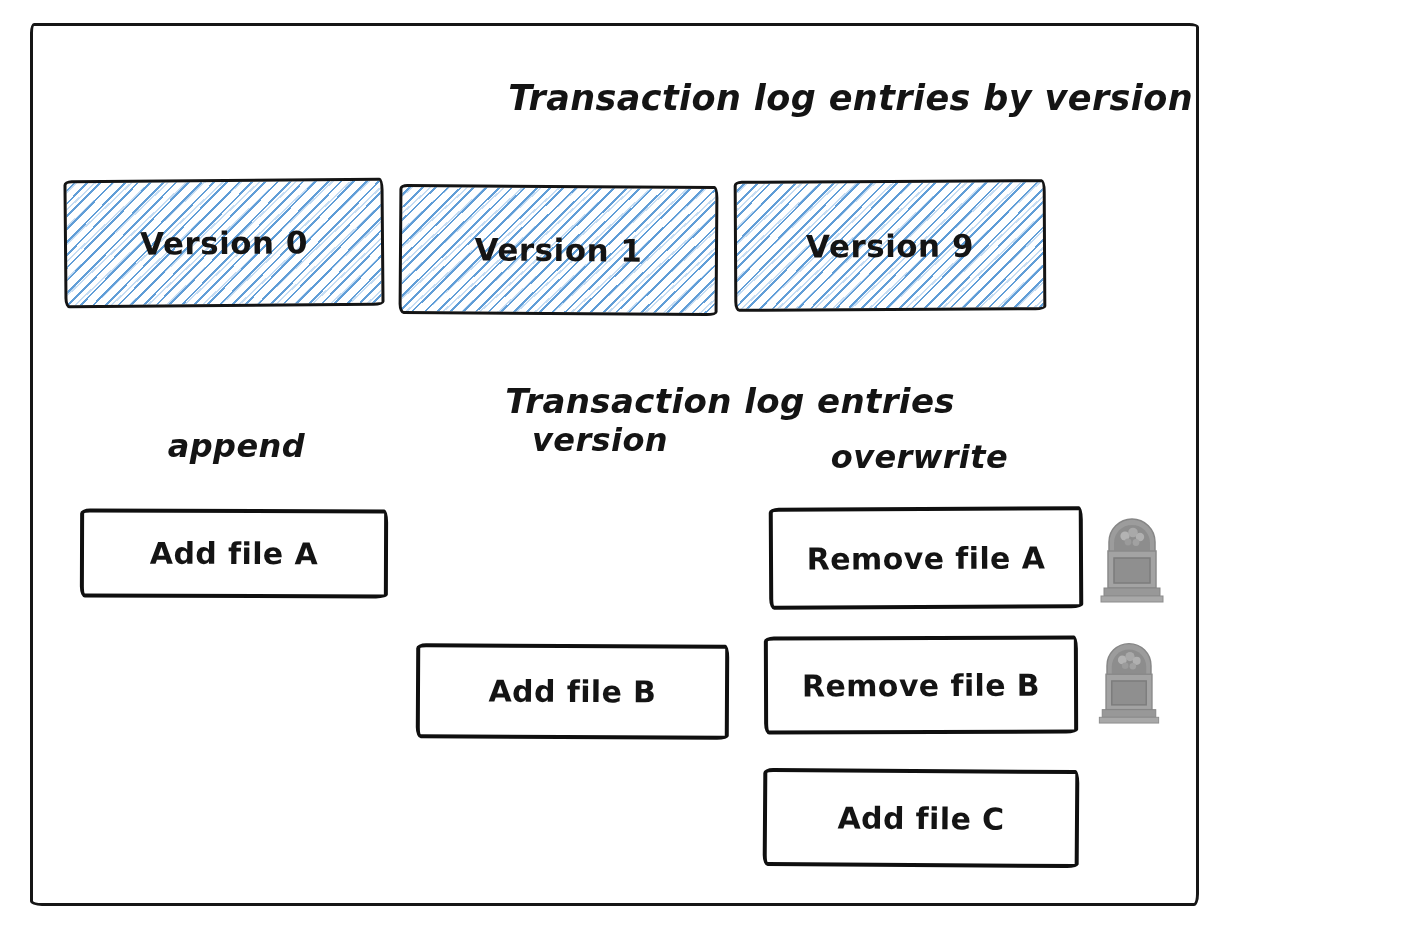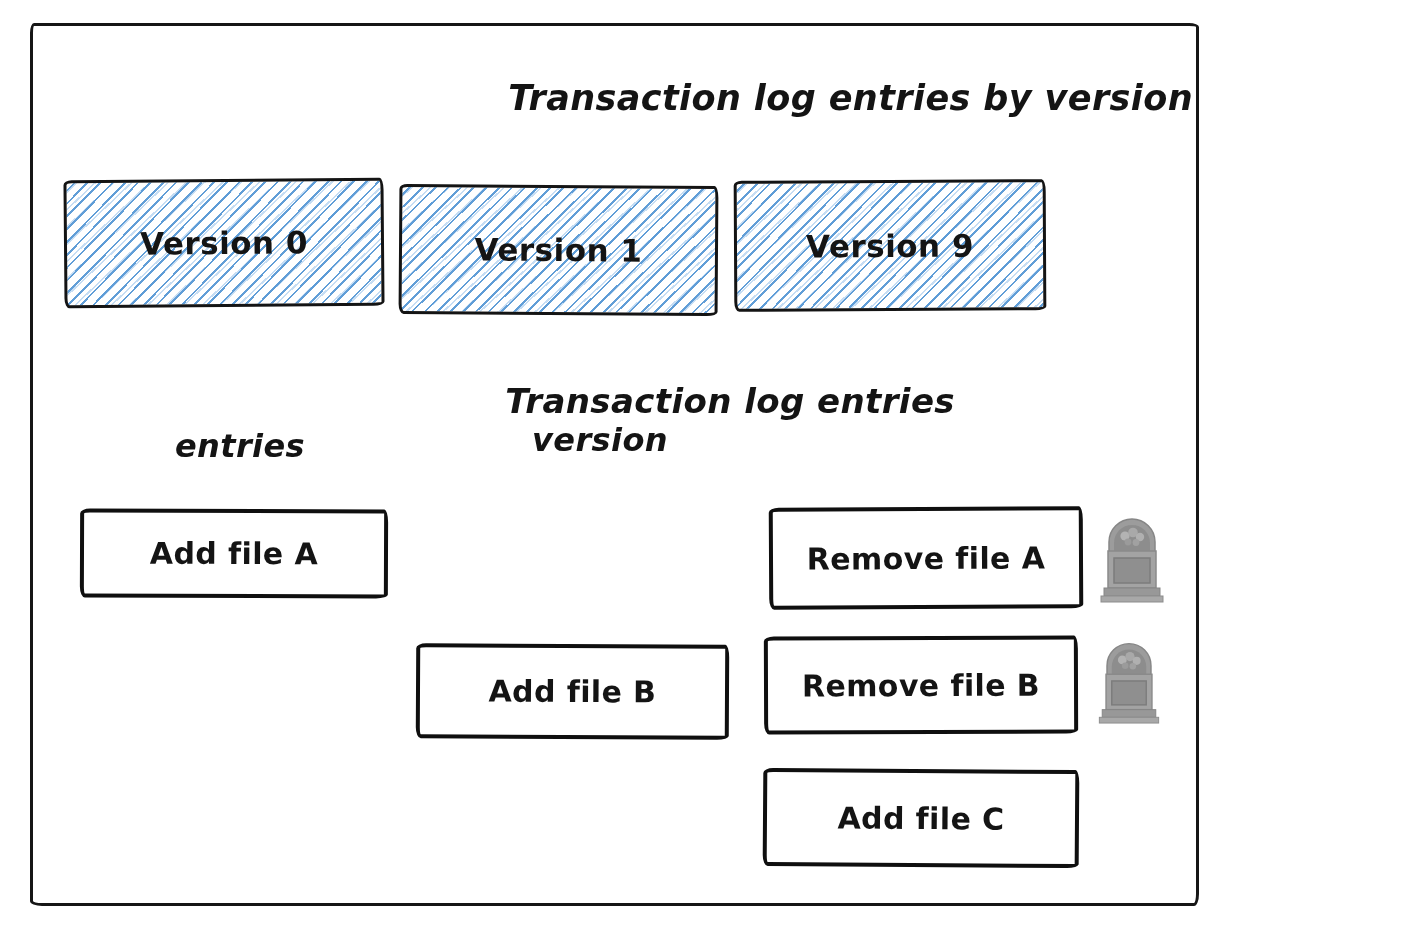--- a/index.html
+++ b/index.html
@@ -88,22 +88,23 @@
   </div>
   <div class="vbox" style="left:399px; top:185px; width:313px; height:124px; transform:rotate(0.4deg);">
     <span class="vlabel">Version 1</span>
   </div>
   <div class="vbox" style="left:734px; top:180px; width:306px; height:125px; transform:rotate(-0.3deg);">
     <span class="vlabel">Version 9</span>
   </div>
 
   <div class="handtext subtitle" style="left:155px; top:351px; width:800px;margin-top:30px;">Transaction log entries</div>
 
-  <div class="handtext col-label" style="left:105px; top:427px; width:200px;">entries</div>
+  <div class="handtext col-label" style="left:105px; top:427px; width:200px;">append</div>
   <div class="handtext col-label" style="left:468px; top:421px; width:200px;">version</div>
+  <div class="handtext col-label" style="left:808px; top:438px; width:200px;">overwrite</div>
 
   <div class="ebox" style="left:80px; top:509px; width:300px; height:81px; transform:rotate(0.2deg);">
     <span>Add file A</span>
   </div>
   <div class="ebox" style="left:769px; top:507px; width:306px; height:94px; transform:rotate(-0.3deg);">
     <span>Remove file A</span>
   </div>
   <div class="tomb" style="left:1099px; top:511px;">
     <svg width="66" height="92" viewBox="0 0 66 92">
       <path d="M10 46 L10 31 A23 23 0 0 1 56 31 L56 46 Z" fill="#9c9c9c" stroke="#868686" stroke-width="1.5"></path>

